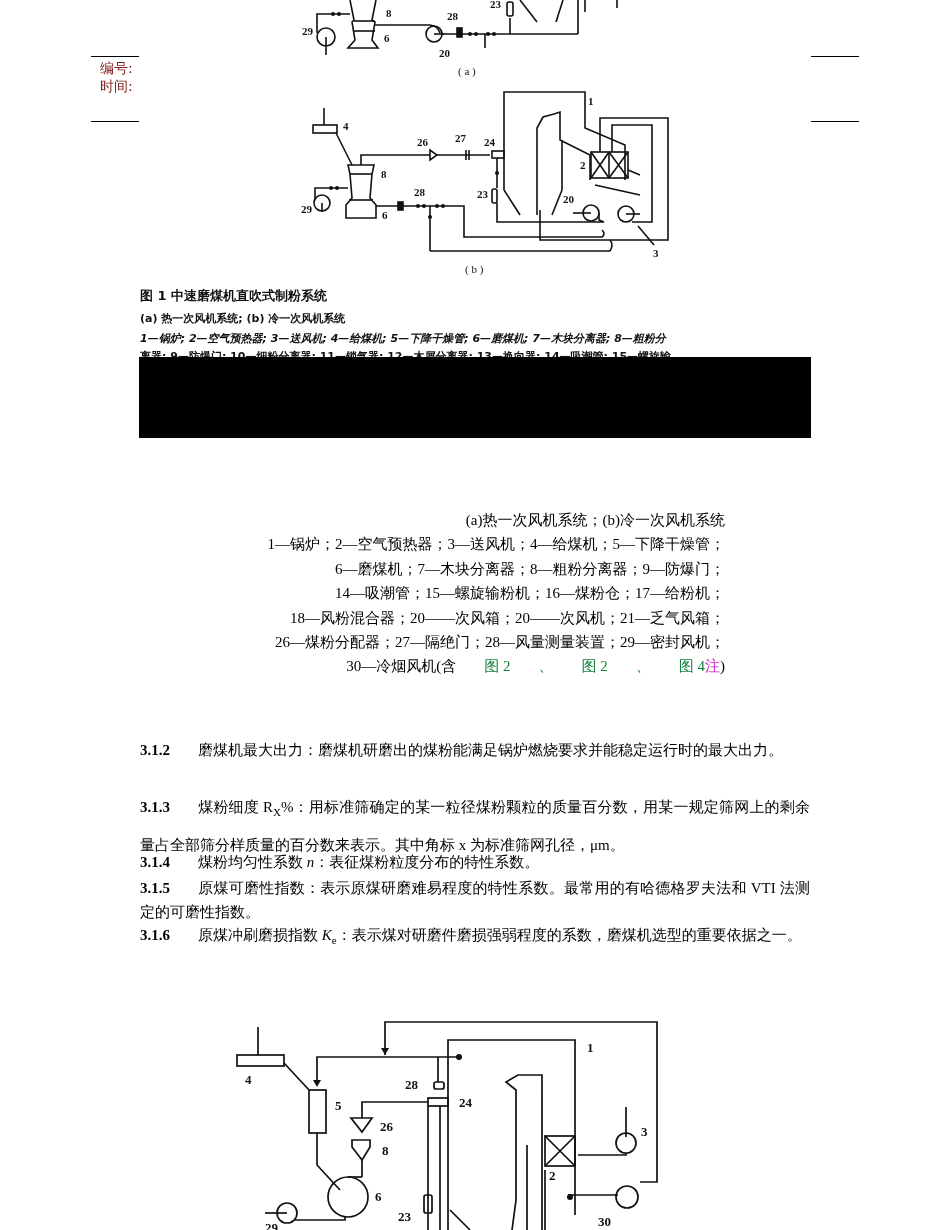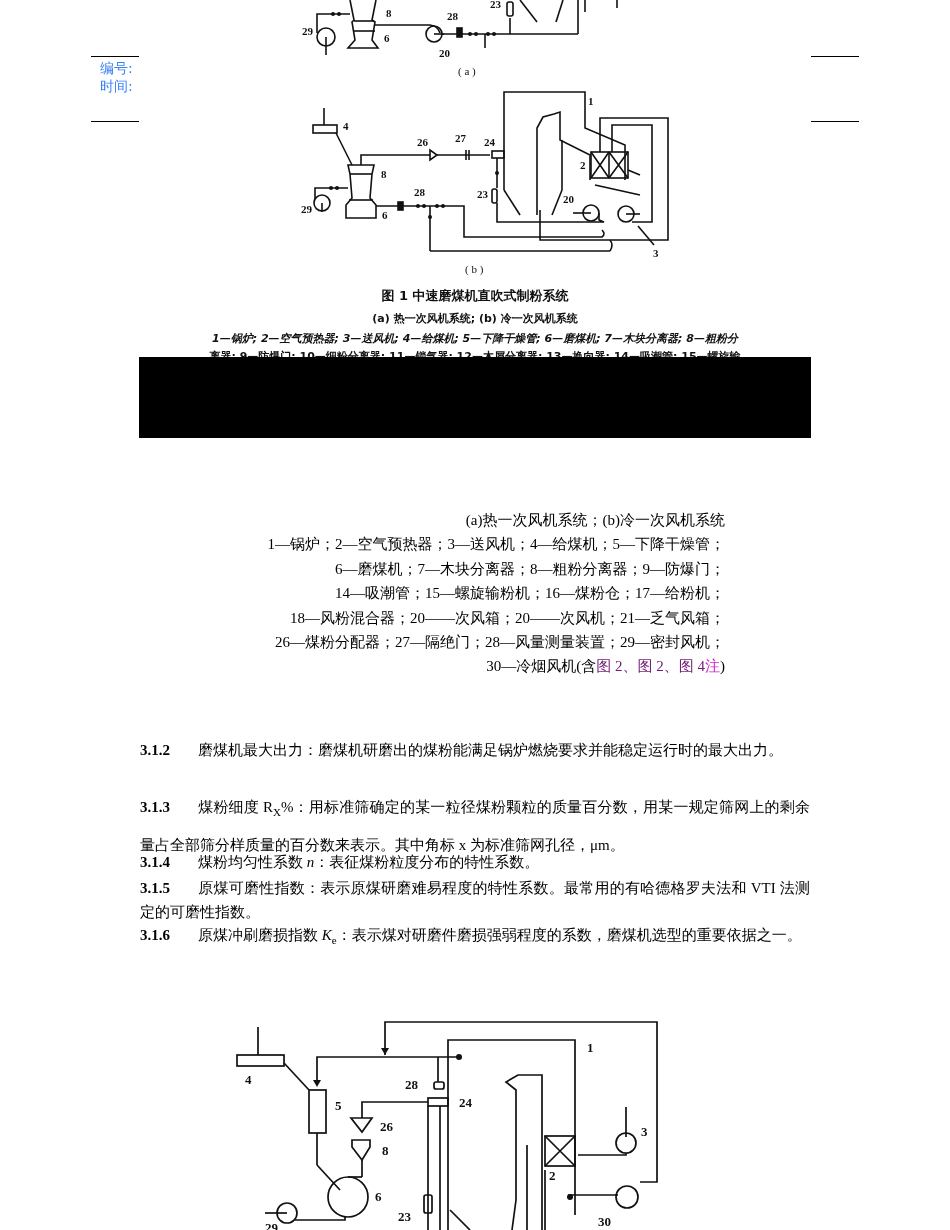--- a/index.html
+++ b/index.html
@@ -1,25 +1,25 @@
 <!DOCTYPE html>
 <html><head>
 <meta charset="utf-8">
 <style>
   html, body { margin: 0; padding: 0; background: #ffffff; }
   body { width: 950px; height: 1230px; position: relative; overflow: hidden;
          font-family: "Liberation Serif", "DejaVu Serif", serif; color: #000; }
   .hdr-line { position: absolute; height: 1px; background: #000; }
-  .hdr-label { position: absolute; font-family: "DejaVu Sans", "Liberation Sans", sans-serif; font-size: 14px; line-height: 17px; color: #3b82f6; }
+  .hdr-label { position: absolute; font-family: "DejaVu Sans", "Liberation Sans", sans-serif; font-size: 14px; line-height: 17px; color: #7f1d1d; }
   svg { position: absolute; overflow: visible; }
   svg .lbl { font-family: "Liberation Serif", serif; font-size: 11px; font-weight: bold; fill: #111; }
-  .figcap { position: absolute; left: 140px; width: 670px; text-align: center; font-family: "DejaVu Sans", sans-serif; font-weight: bold; color: #111; }
+  .figcap { position: absolute; left: 140px; width: 670px; font-family: "DejaVu Sans", sans-serif; font-weight: bold; color: #111; }
   .redact { position: absolute; left: 139px; top: 357px; width: 672px; height: 81px; background: #000; }
   .legend { position: absolute; left: 140px; width: 585px; text-align: right; font-size: 15px; line-height: 24.4px; }
-  .link-blue { color: #701a75; }
+  .link-blue { color: #15803d; margin-left: 28px; }
   .link-pink { color: #d21fc8; }
   .para { position: absolute; left: 140px; width: 670px; font-size: 15px; text-align: justify; }
   .num { font-weight: bold; margin-right: 28px; }
 </style>
 </head>
 <body>
 
 <div class="hdr-line" style="left:91px; top:56px; width:48px;"></div>
 <div class="hdr-line" style="left:811px; top:56px; width:48px;"></div>
 <div class="hdr-line" style="left:91px; top:121px; width:48px;"></div>

